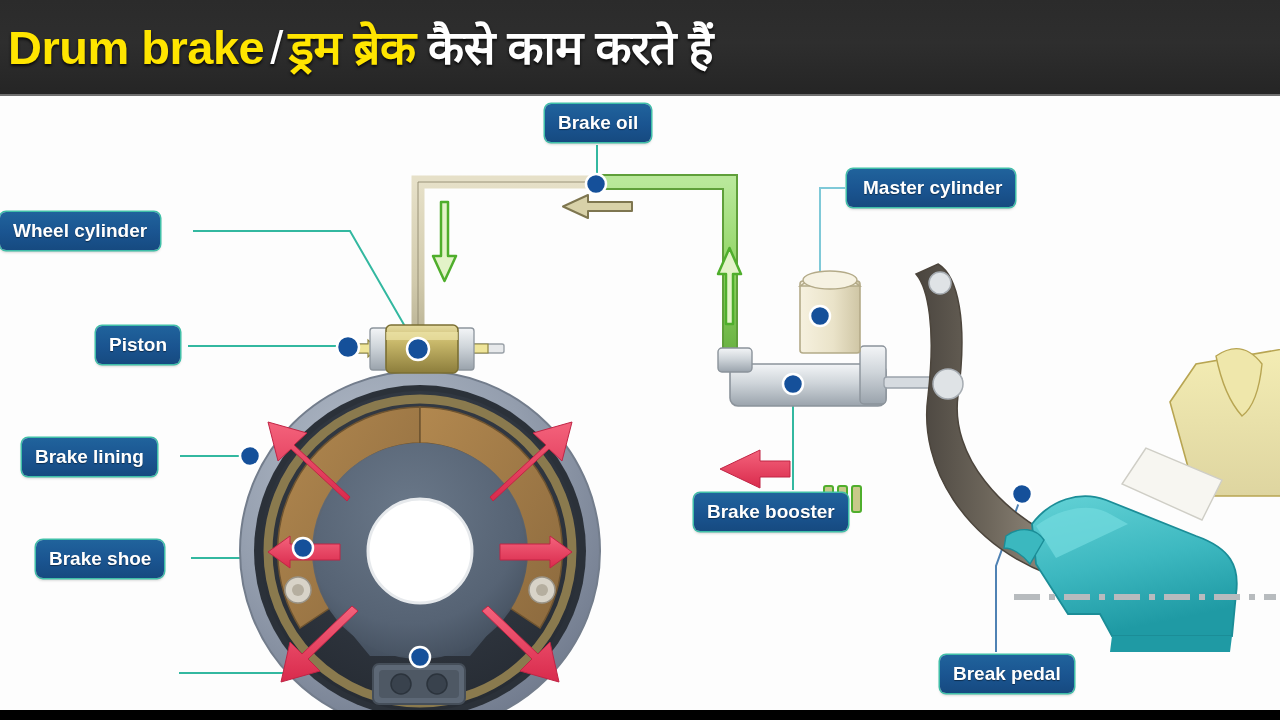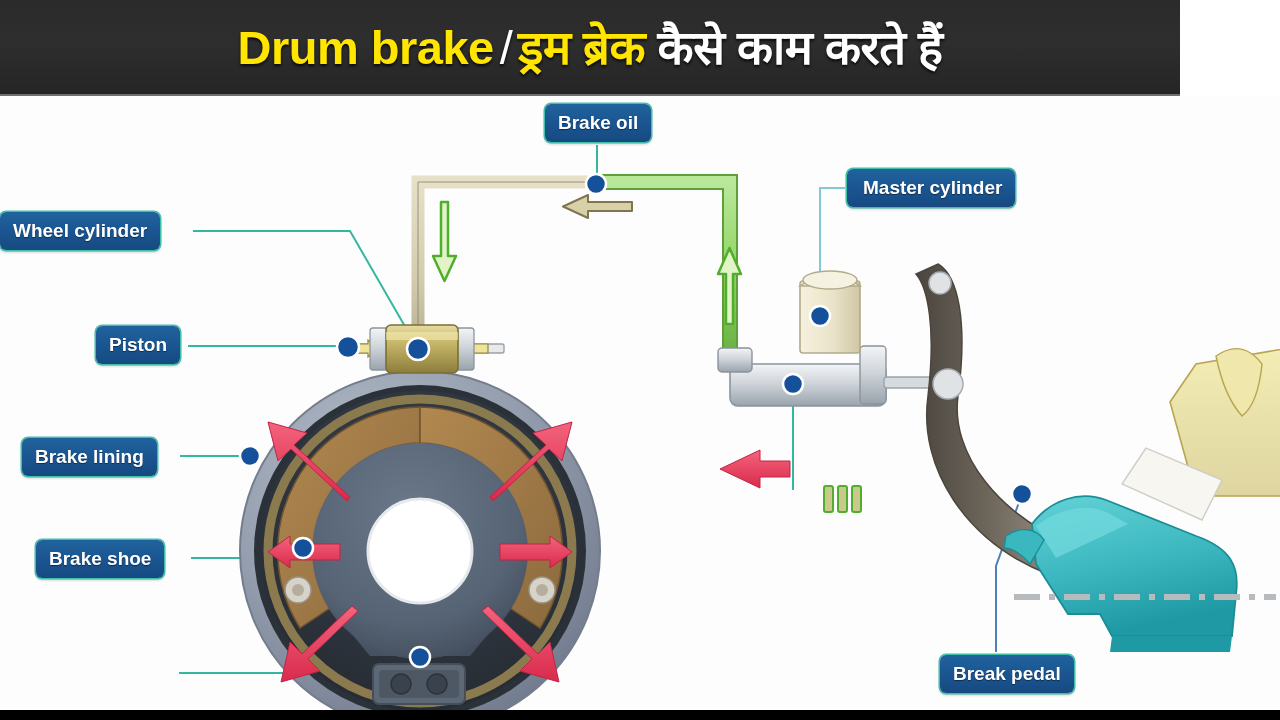--- a/index.html
+++ b/index.html
@@ -5,23 +5,23 @@
 <style>
   html,body{margin:0;padding:0;background:#000;}
   #stage{
     position:relative;width:1280px;height:720px;overflow:hidden;
     background:#ffffff;
     font-family:"Liberation Sans","DejaVu Sans",sans-serif;
   }
 
   
   #titlebar{
-    position:absolute;left:0;top:0;width:1180px;height:96px;
+    position:absolute;left:0;top:0;width:1280px;height:96px;
     background:linear-gradient(180deg,#2b2b2b 0%,#2e2e2e 45%,#252525 100%);
-    display:flex;align-items:center;justify-content:center;
+    display:flex;align-items:center;justify-content:flex-start;
     box-sizing:border-box;padding:0 8px;
     border-bottom:2px solid #6f6f6f;
   }
   #title{
     white-space:nowrap;font-size:47px;line-height:1;font-weight:bold;
     letter-spacing:-0.5px;
     text-shadow:0 2px 3px rgba(0,0,0,.8);
   }
   #title .yellow{color:#ffe500;}
   #title .white{color:#ffffff;}
@@ -318,19 +318,20 @@
           <circle cx="1022" cy="398" r="10"></circle>
         </g>
       </g>
     </svg>
 
     <div class="badge" style="left:545px;top:8px;">Brake oil</div>
     <div class="badge" style="left:847px;top:73px;padding-left:16px;">Master cylinder</div>
     <div class="badge" style="left:0px;top:116px;text-align:center;">Wheel cylinder</div>
     <div class="badge" style="left:96px;top:230px;">Piston</div>
     <div class="badge" style="left:22px;top:342px;">Brake lining</div>
-    <div class="badge" style="left:36px;top:444px;">Brake shoe</div>
+    <div class="badge" style="left:694px;top:397px;">Brake booster</div>
+    <div class="badge" style="left:36px;top:444px;border-radius:7px;">Brake shoe</div>
     <div class="badge" style="left:940px;top:559px;">Break pedal</div>
 
   </div>
 
   <div id="bottombar"></div>
 </div>
 
 </body></html>

